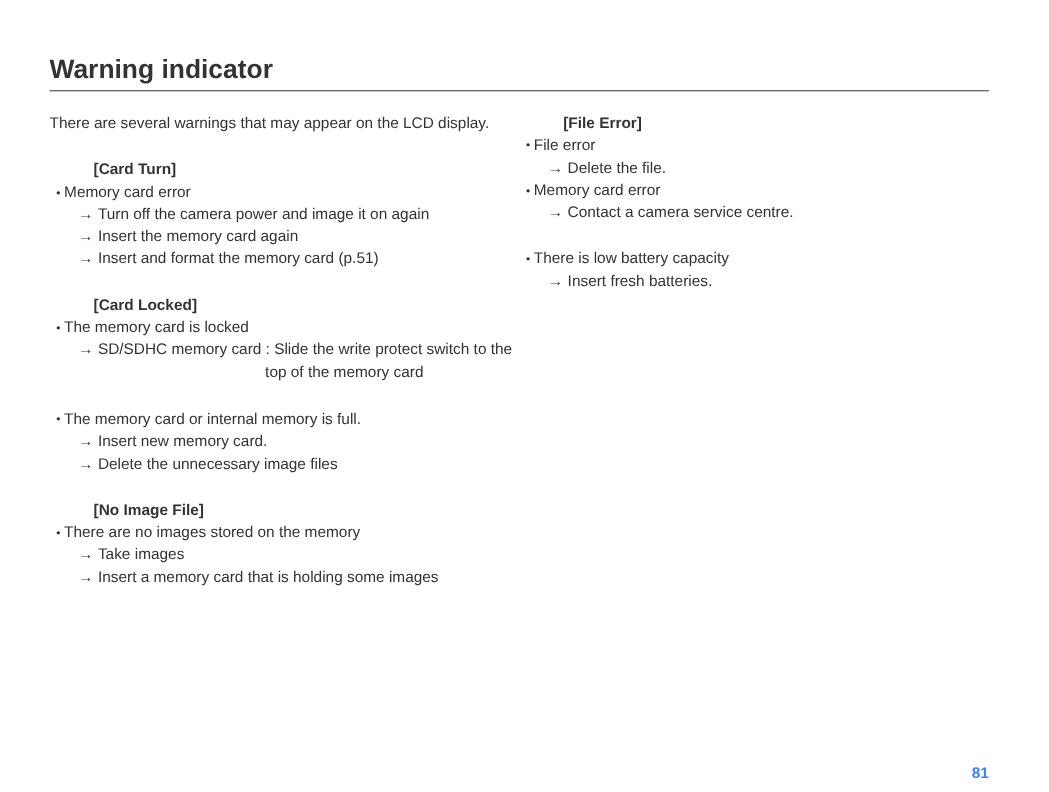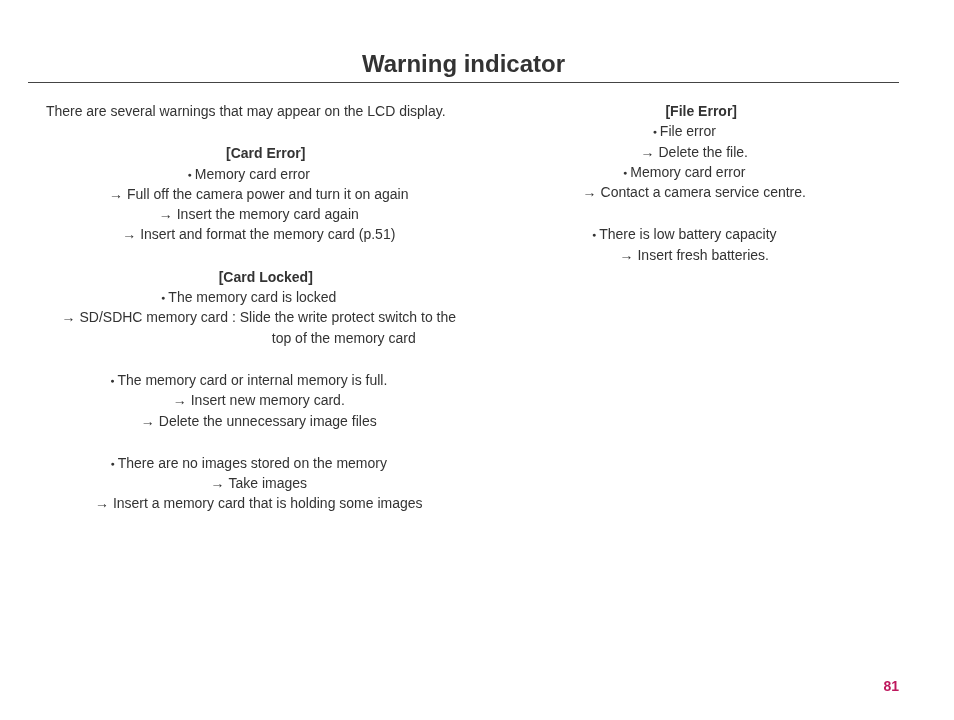--- a/index.html
+++ b/index.html
@@ -9,22 +9,21 @@
     height: 720px;
     background: #ffffff;
     font-family: Arial, Helvetica, sans-serif;
     color: #333333;
   }
   .page {
     position: relative;
     width: 954px;
     height: 720px;
     box-sizing: border-box;
-    padding: 50px 55px 0 28px;
-    text-align: center;
+    padding: 50px 55px 0 45px;
   }
   h1.title {
     font-size: 24px;
     font-weight: bold;
     margin: 0 0 4px 0;
     color: #333333;
     letter-spacing: 0px;
   }
   .rule {
     border: none;
@@ -69,61 +68,62 @@
   .wrap-line {
     padding-left: 196px;
   }
   .arrow::before {
     content: "\2192";
     margin-right: 4px;
   }
   .page-number {
     position: absolute;
     right: 55px;
-    bottom: 26px;
+    bottom: 10px;
     font-size: 14px;
     font-weight: bold;
-    color: #be185d;
+    color: #3b82f6;
   }
 </style>
 </head>
 <body>
 
 <div class="page">
 
   <h1 class="title">Warning indicator</h1>
   <hr class="rule">
 
   <div class="columns">
 
     <div class="col">
       <div class="intro">There are several warnings that may appear on the LCD display.</div>
 
       <div class="section">
-        <div class="section-title">[Card Error]</div>
+        <div class="section-title">[Card Turn]</div>
         <div class="bullet"><span class="dot"></span><span>Memory card error</span></div>
-        <div class="arrow-line"><span class="arrow"></span><span>Full off the camera power and turn it on again</span></div>
+        <div class="arrow-line"><span class="arrow"></span><span>Turn off the camera power and image it on again</span></div>
         <div class="arrow-line"><span class="arrow"></span><span>Insert the memory card again</span></div>
         <div class="arrow-line"><span class="arrow"></span><span>Insert and format the memory card (p.51)</span></div>
       </div>
 
       <div class="section">
         <div class="section-title">[Card Locked]</div>
         <div class="bullet"><span class="dot"></span><span>The memory card is locked</span></div>
         <div class="arrow-line"><span class="arrow"></span><span>SD/SDHC memory card : Slide the write protect switch to the</span></div>
         <div class="wrap-line">top of the memory card</div>
       </div>
 
       <div class="section">
         <div class="bullet"><span class="dot"></span><span>The memory card or internal memory is full.</span></div>
         <div class="arrow-line"><span class="arrow"></span><span>Insert new memory card.</span></div>
         <div class="arrow-line"><span class="arrow"></span><span>Delete the unnecessary image files</span></div>
       </div>
 
       <div class="section">
+        <div class="section-title">[No Image File]</div>
         <div class="bullet"><span class="dot"></span><span>There are no images stored on the memory</span></div>
         <div class="arrow-line"><span class="arrow"></span><span>Take images</span></div>
         <div class="arrow-line"><span class="arrow"></span><span>Insert a memory card that is holding some images</span></div>
       </div>
     </div>
 
     <div class="col">
       <div class="section">
         <div class="section-title">[File Error]</div>
         <div class="bullet"><span class="dot"></span><span>File error</span></div>

